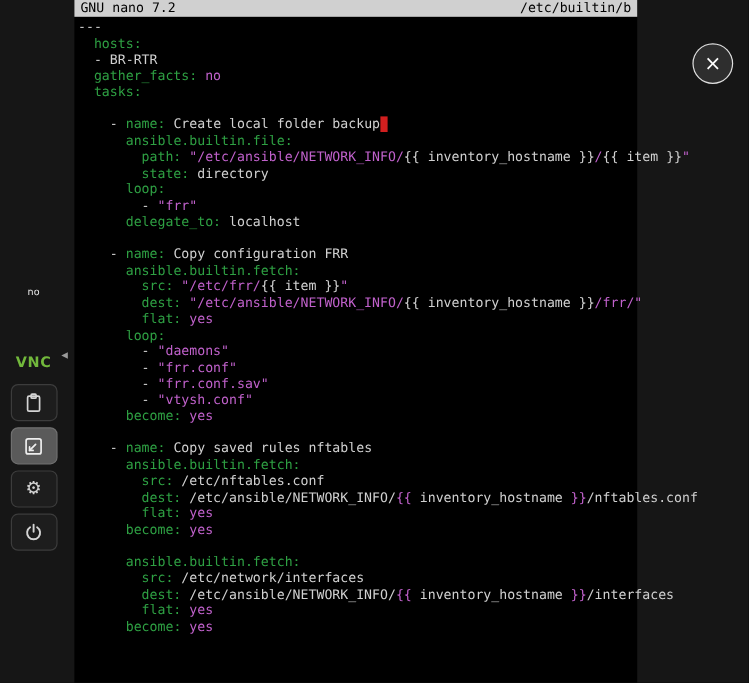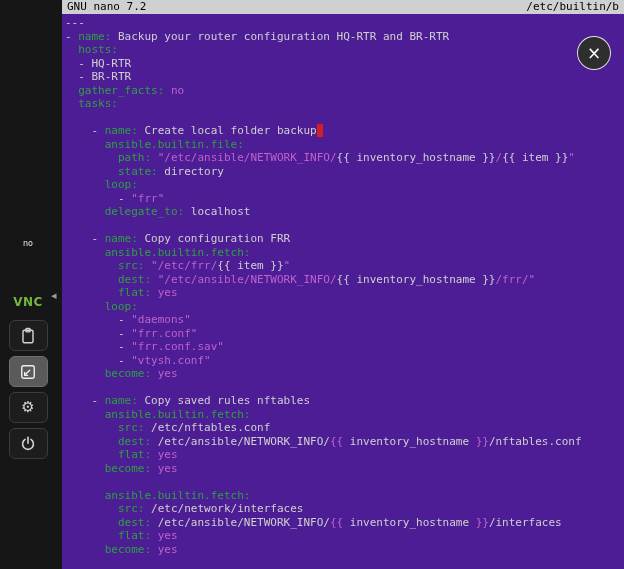--- a/index.html
+++ b/index.html
@@ -12,21 +12,21 @@
   .logo-no { color:#e8e8e8; font-size:8px; font-family:"DejaVu Sans",sans-serif; }
   .logo-vnc { color:#72b83c; font-weight:bold; font-size:12px; letter-spacing:.5px; font-family:"DejaVu Sans",sans-serif;margin-top:48px; }
   .cb-btn { width:39px; height:31px; border-radius:6px; background:#1d1d1d; border:1px solid #3c3c3c;
             display:flex; align-items:center; justify-content:center; cursor:pointer; }
   .cb-btn.active { background:#5a5a5a; border-color:#6f6f6f; }
   .cb-btn svg { display:block; }
   .gear { font-family:"DejaVu Sans",sans-serif; font-size:15px; color:#d4d4d4; line-height:1; }
   .handle { position:absolute; left:51px; top:289px; color:#9a9a9a; font-size:11px;
             font-family:"DejaVu Sans",sans-serif; cursor:pointer; }
 
-  .terminal { position:absolute; left:62px; top:0; width:562px; height:569px; background:#4c1d95; }
+  .terminal { position:absolute; left:62px; top:0; width:469px; height:569px; background:#000000; }
   .titlebar { height:14px; background:#d0d0d0; color:#000; font-size:11px; line-height:14px;
               display:flex; justify-content:space-between; padding:0 5px; white-space:nowrap; overflow:hidden; }
   .editor { padding:2px 0 0 3px; cursor:text; }
   .line { height:13.5px; line-height:13.5px; font-size:11px; white-space:pre; color:#d0d0d0; }
   .c-g { color:#2ea043; }
   .c-m { color:#c061cb; }
   .c-w { color:#d0d0d0; }
   .c-cur { background:#d21f1f; color:#d21f1f; }
 
   .close-overlay { position:absolute; left:577px; top:36px; width:34px; height:34px; border-radius:50%;
@@ -75,23 +75,21 @@
   <div class="handle">◂</div>
 </div>
 
 <div class="terminal">
   <div class="titlebar">
     <span>GNU nano 7.2</span>
     <span>/etc/builtin/b</span>
   </div>
   <div class="editor" id="editor">
       <div class="line"><span class="c-w">---</span></div>
-      <div class="line"><span class="c-w">- </span><span class="c-g">name:</span><span class="c-w"> Backup your router configuration HQ-RTR and BR-RTR</span></div>
       <div class="line"><span class="c-w">  </span><span class="c-g">hosts:</span></div>
-      <div class="line"><span class="c-w">  - HQ-RTR</span></div>
       <div class="line"><span class="c-w">  - BR-RTR</span></div>
       <div class="line"><span class="c-w">  </span><span class="c-g">gather_facts:</span><span class="c-w"> </span><span class="c-m">no</span></div>
       <div class="line"><span class="c-w">  </span><span class="c-g">tasks:</span></div>
       <div class="line"></div>
       <div class="line"><span class="c-w">    - </span><span class="c-g">name:</span><span class="c-w"> Create local folder backup</span><span class="c-cur"> </span></div>
       <div class="line"><span class="c-w">      </span><span class="c-g">ansible.builtin.file:</span></div>
       <div class="line"><span class="c-w">        </span><span class="c-g">path:</span><span class="c-w"> </span><span class="c-m">"/etc/ansible/NETWORK_INFO/</span><span class="c-w">{{ inventory_hostname }}</span><span class="c-m">/</span><span class="c-w">{{ item }}</span><span class="c-m">"</span></div>
       <div class="line"><span class="c-w">        </span><span class="c-g">state:</span><span class="c-w"> directory</span></div>
       <div class="line"><span class="c-w">      </span><span class="c-g">loop:</span></div>
       <div class="line"><span class="c-w">        - </span><span class="c-m">"frr"</span></div>

